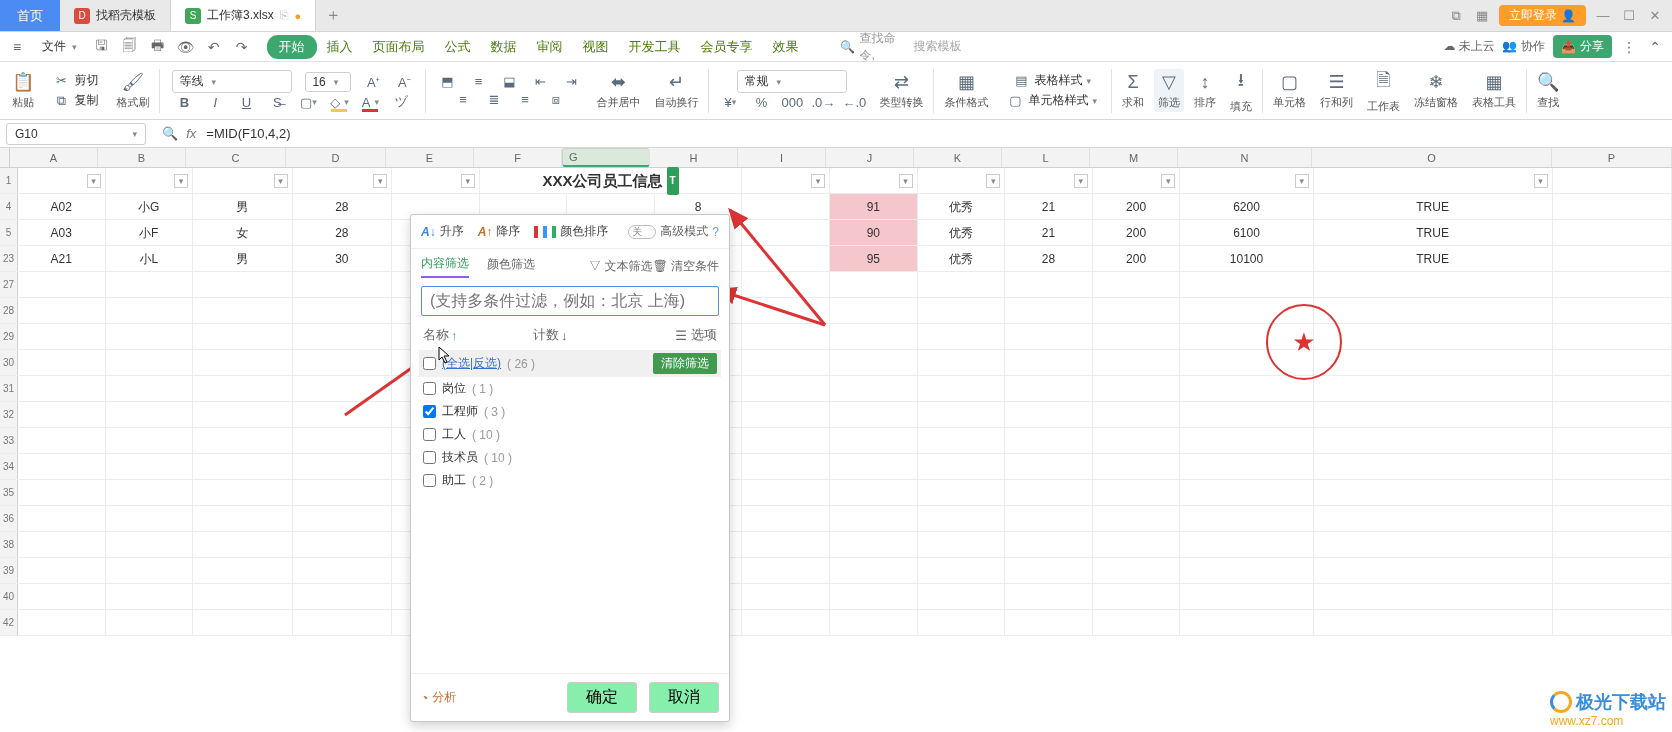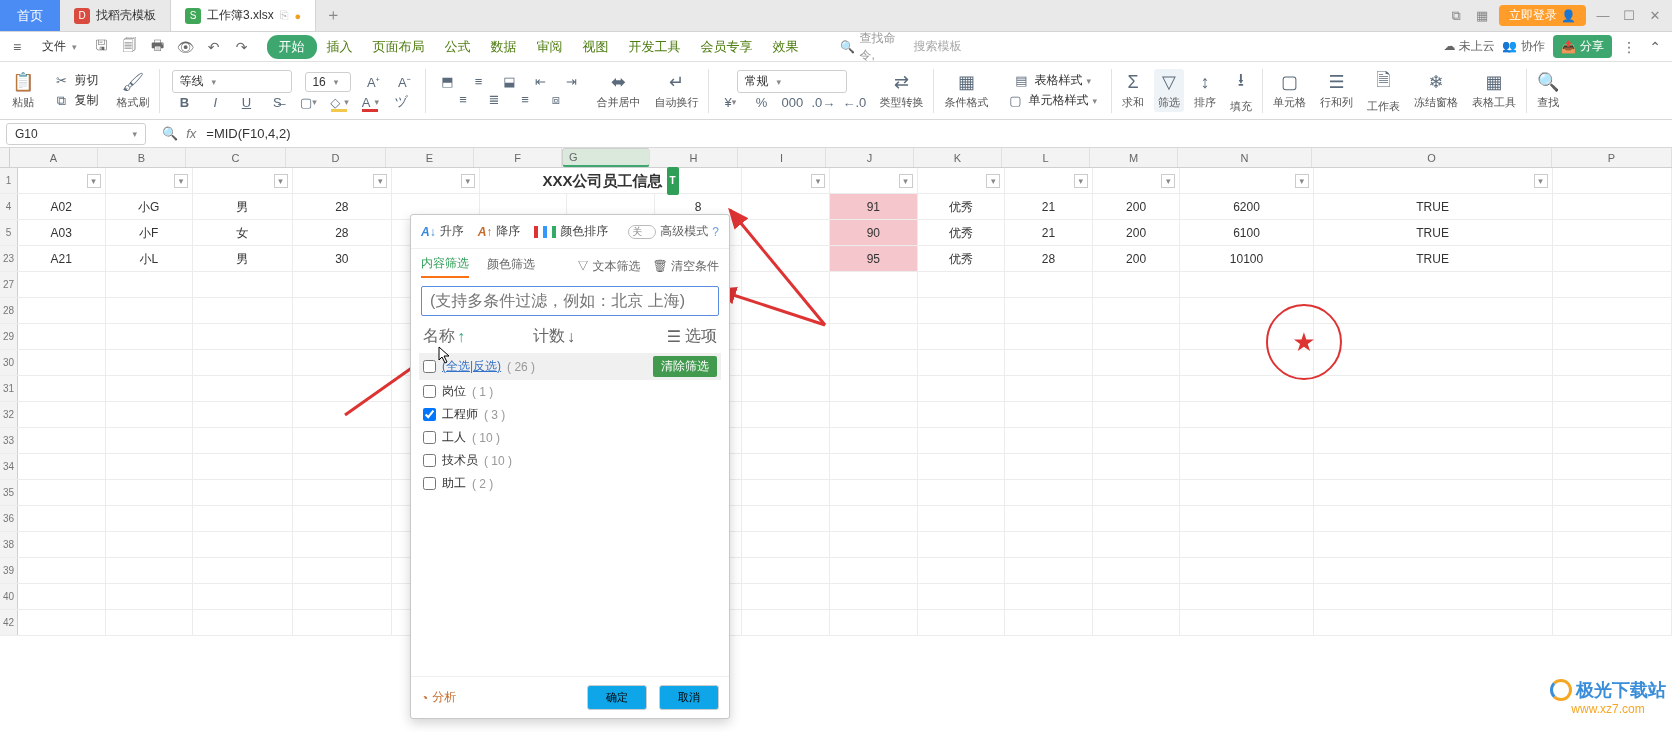--- a/index.html
+++ b/index.html
@@ -73,50 +73,50 @@
 
 .filter-panel { position:absolute; left:410px; top:214px; width:320px; background:#fff; border:1px solid #c8c8c8; box-shadow:0 4px 12px rgba(0,0,0,.18); z-index:50; border-radius:3px; }
 .fp-top { display:flex; align-items:center; padding:8px 10px; gap:14px; border-bottom:1px solid #eee; }
 .fp-top .itm { display:flex; align-items:center; gap:4px; color:#444; font-size:12px; }
 .asc-ico{ color:#3888e0; font-style:italic; font-weight:bold; }
 .adv-toggle { margin-left:auto; display:flex; align-items:center; gap:4px; color:#666; }
 .toggle { width:28px; height:14px; border:1px solid #bbb; border-radius:8px; background:#fff; position:relative; }
 .toggle::after{content:"关"; position:absolute; left:3px; top:-1px; font-size:10px; color:#888;}
 .fp-tabs { display:flex; align-items:center; padding:6px 10px; gap:18px; font-size:12px; }
 .fp-tabs .t { color:#666; padding-bottom:4px; }
-.fp-tabs .t.active { color:#2f9e57; border-bottom:2px solid #f97316; }
-.fp-tabs .right { margin-left:auto; display:flex; gap:12px; color:#666; }
+.fp-tabs .t.active { color:#2f9e57; border-bottom:2px solid #8b5cf6; }
+.fp-tabs .right { margin-left:auto; display:flex; color:#666; }
 .fp-search { margin:2px 10px 6px; }
 .fp-search input { width:100%; border:1px solid #5a8de0; padding:5px 8px; border-radius:2px; font-size:16px; outline:none; }
-.fp-head { display:flex; padding:4px 12px; color:#666; font-size:16px; align-items:center;}
+.fp-head { display:flex; padding:4px 12px; color:#666; font-size:13px; align-items:center;}
 .fp-head .c1{width:110px;display:flex;align-items:center;gap:2px;} .fp-head .c2{width:80px;display:flex;align-items:center;gap:2px;} .fp-head .c3{margin-left:auto;display:flex;align-items:center;gap:4px;}
 .fp-list { padding:2px 12px 6px; }
 .fp-item { display:flex; align-items:center; gap:6px; padding:3px 0; font-size:12px; }
 .fp-item input[type=checkbox]{ width:13px; height:13px; }
 .fp-item .cnt { color:#999; }
 .fp-item.allrow a { color:#3571c6; text-decoration:underline; }
 .fp-item.allrow { background:#f0f0f0; padding:3px 4px; margin-left:-4px; margin-right:-4px;}
 .fp-clear { margin-left:auto; background:#429a4e; color:#fff; padding:2px 8px; border-radius:2px; font-size:12px; }
 .fp-space { height:175px; }
 .fp-bottom { display:flex; align-items:center; padding:8px 10px; border-top:1px solid #eee; gap:8px; }
 .fp-an { color:#c66b2a; display:flex; align-items:center; gap:4px; }
-.fp-bottom .btn { margin-left:auto; border:1px solid #ccc; padding:4px 18px; border-radius:3px; background:#0ea5e9; font-size:11px; }
+.fp-bottom .btn { margin-left:auto; border:1px solid #ccc; padding:4px 18px; border-radius:3px; background:#86efac; font-size:16px; }
 .fp-bottom .btn + .btn { margin-left:4px; }
 
 .cursor-arrow { position:absolute; width:14px; height:18px; pointer-events:none; z-index:60; }
 
 
 .arrow { position:absolute; pointer-events:none; z-index:45; }
 
 
 .stamp { position:absolute; left:1266px; top:304px; width:76px; height:76px; border:2px solid #d33; border-radius:50%; display:flex; align-items:center; justify-content:center; }
 .stamp::before { content:"★"; color:#d33; font-size:26px; }
 
 
-.wm { position:absolute; right:6px; bottom:16px; text-align:center; }
+.wm { position:absolute; right:6px; bottom:4px; text-align:left; }
 .wm .t1 { color:#3a8dd8; font-size:18px; font-weight:bold; display:flex; align-items:center; gap:4px; justify-content:flex-end;}
 .wm .t1 .g { width:22px;height:22px;border:3px solid #f5a623;border-left-color:#3a8dd8;border-radius:50%; }
 .wm .t2 { color:#f5a623; font-size:12px; }
 .tab .ci { color:#bbb; font-size:11px; }
 </style>
 </head>
 <body>
 
 <div class="tabbar">
   <div class="tab-home">首页</div>

